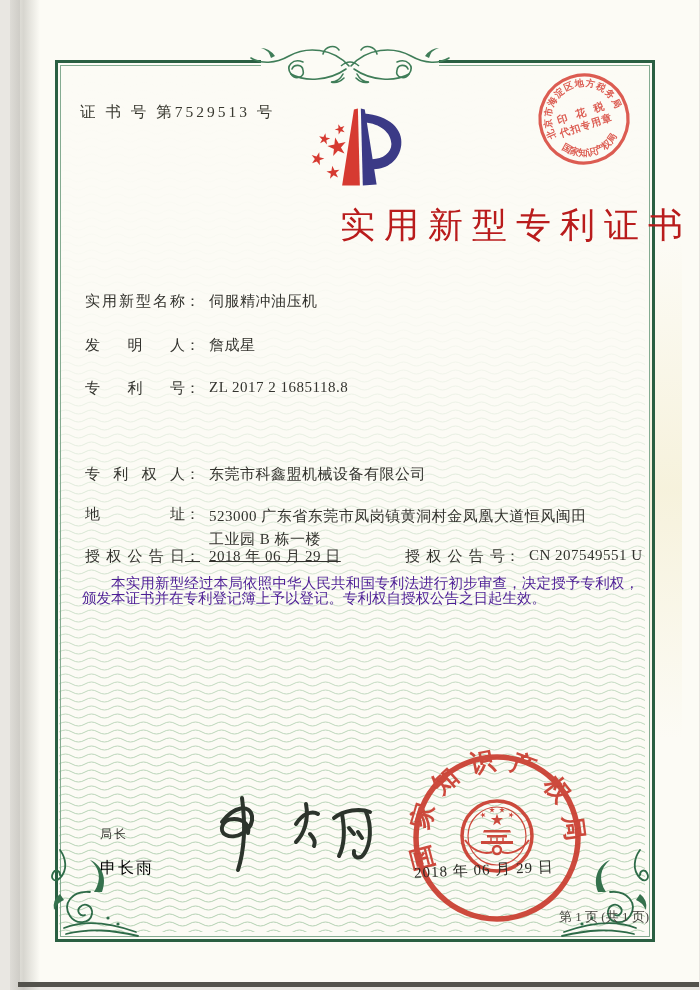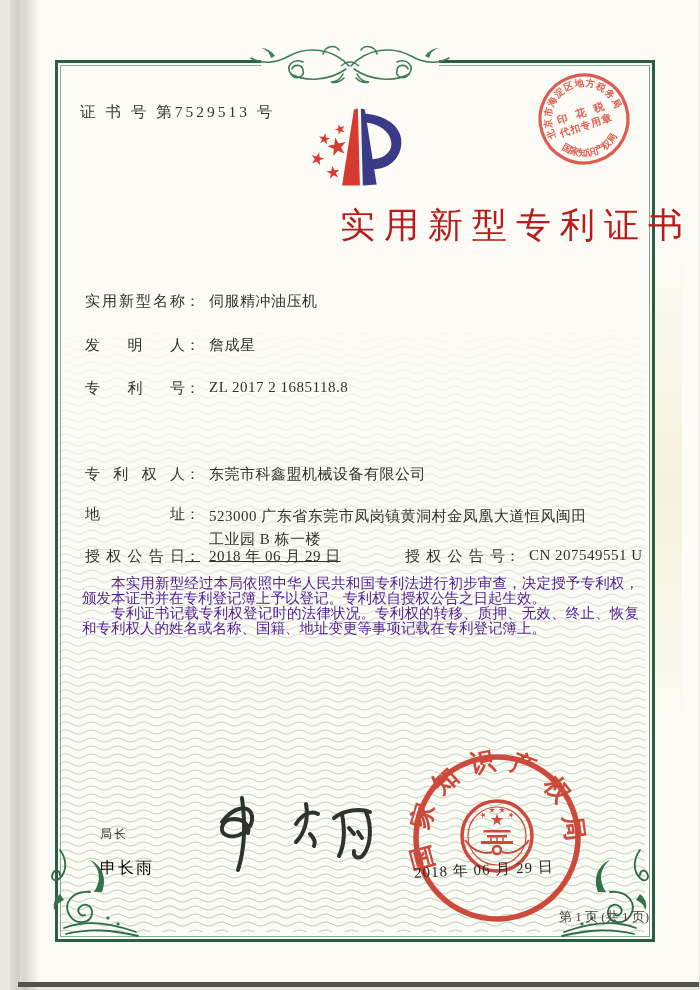--- a/index.html
+++ b/index.html
@@ -129,21 +129,20 @@
   </div>
   <div class="abs frow z4" style="top:547px;text-decoration:underline;">
     <span class="flabel">授权公告日</span><span class="fcolon">：</span><span class="fvalue">2018 年 06 月 29 日</span>
     <span class="grant-no-group">
       <span class="flabel">授权公告号</span><span class="fcolon">：</span><span class="fvalue">CN 207549551 U</span>
     </span>
   </div>
 
   <div class="abs bodytext z4">
     <p>本实用新型经过本局依照中华人民共和国专利法进行初步审查，决定授予专利权，颁发本证书并在专利登记簿上予以登记。专利权自授权公告之日起生效。</p>
-    <p>专利证书记载专利权登记时的法律状况。专利权的转移、质押、无效、终止、恢复和专利权人的姓名或名称、国籍、地址变更等事项记载在专利登记簿上。</p>
   </div>
 
   <div class="abs signer-title z5">局长</div>
   <div class="abs signer-name z5">申长雨</div>
 
   <svg class="svgbox z5" style="left:192px;top:786px;" width="190" height="96" viewBox="0 0 190 96">
     <g stroke="#2c342c" fill="none" stroke-width="4" stroke-linecap="round">
       <path d="M 30 36 C 42 20 58 18 60 30 C 62 44 44 54 34 49 C 26 45 30 33 42 33 C 52 33 58 40 56 47"></path>
       <path d="M 50 12 C 53 34 53 62 46 84"></path>
       <path d="M 104 38 C 110 28 120 24 126 28"></path>

